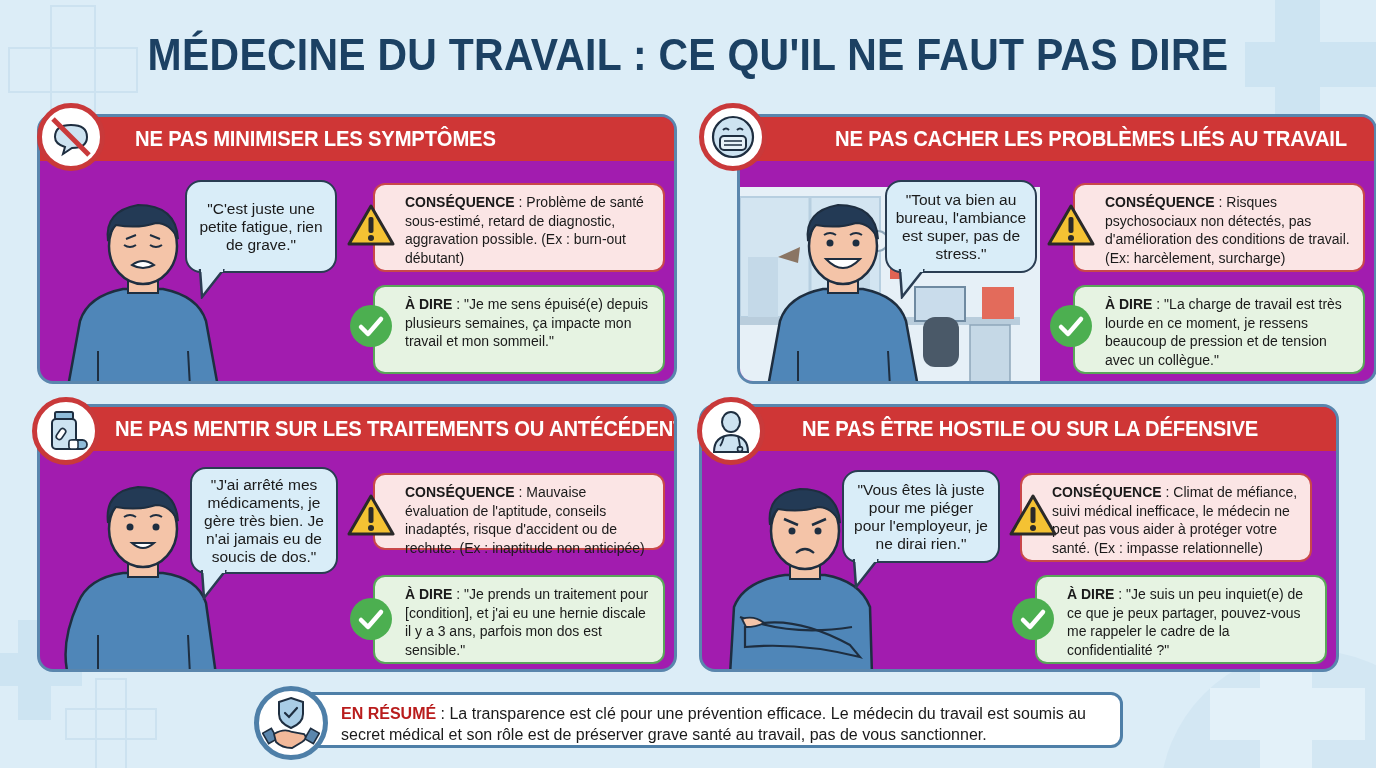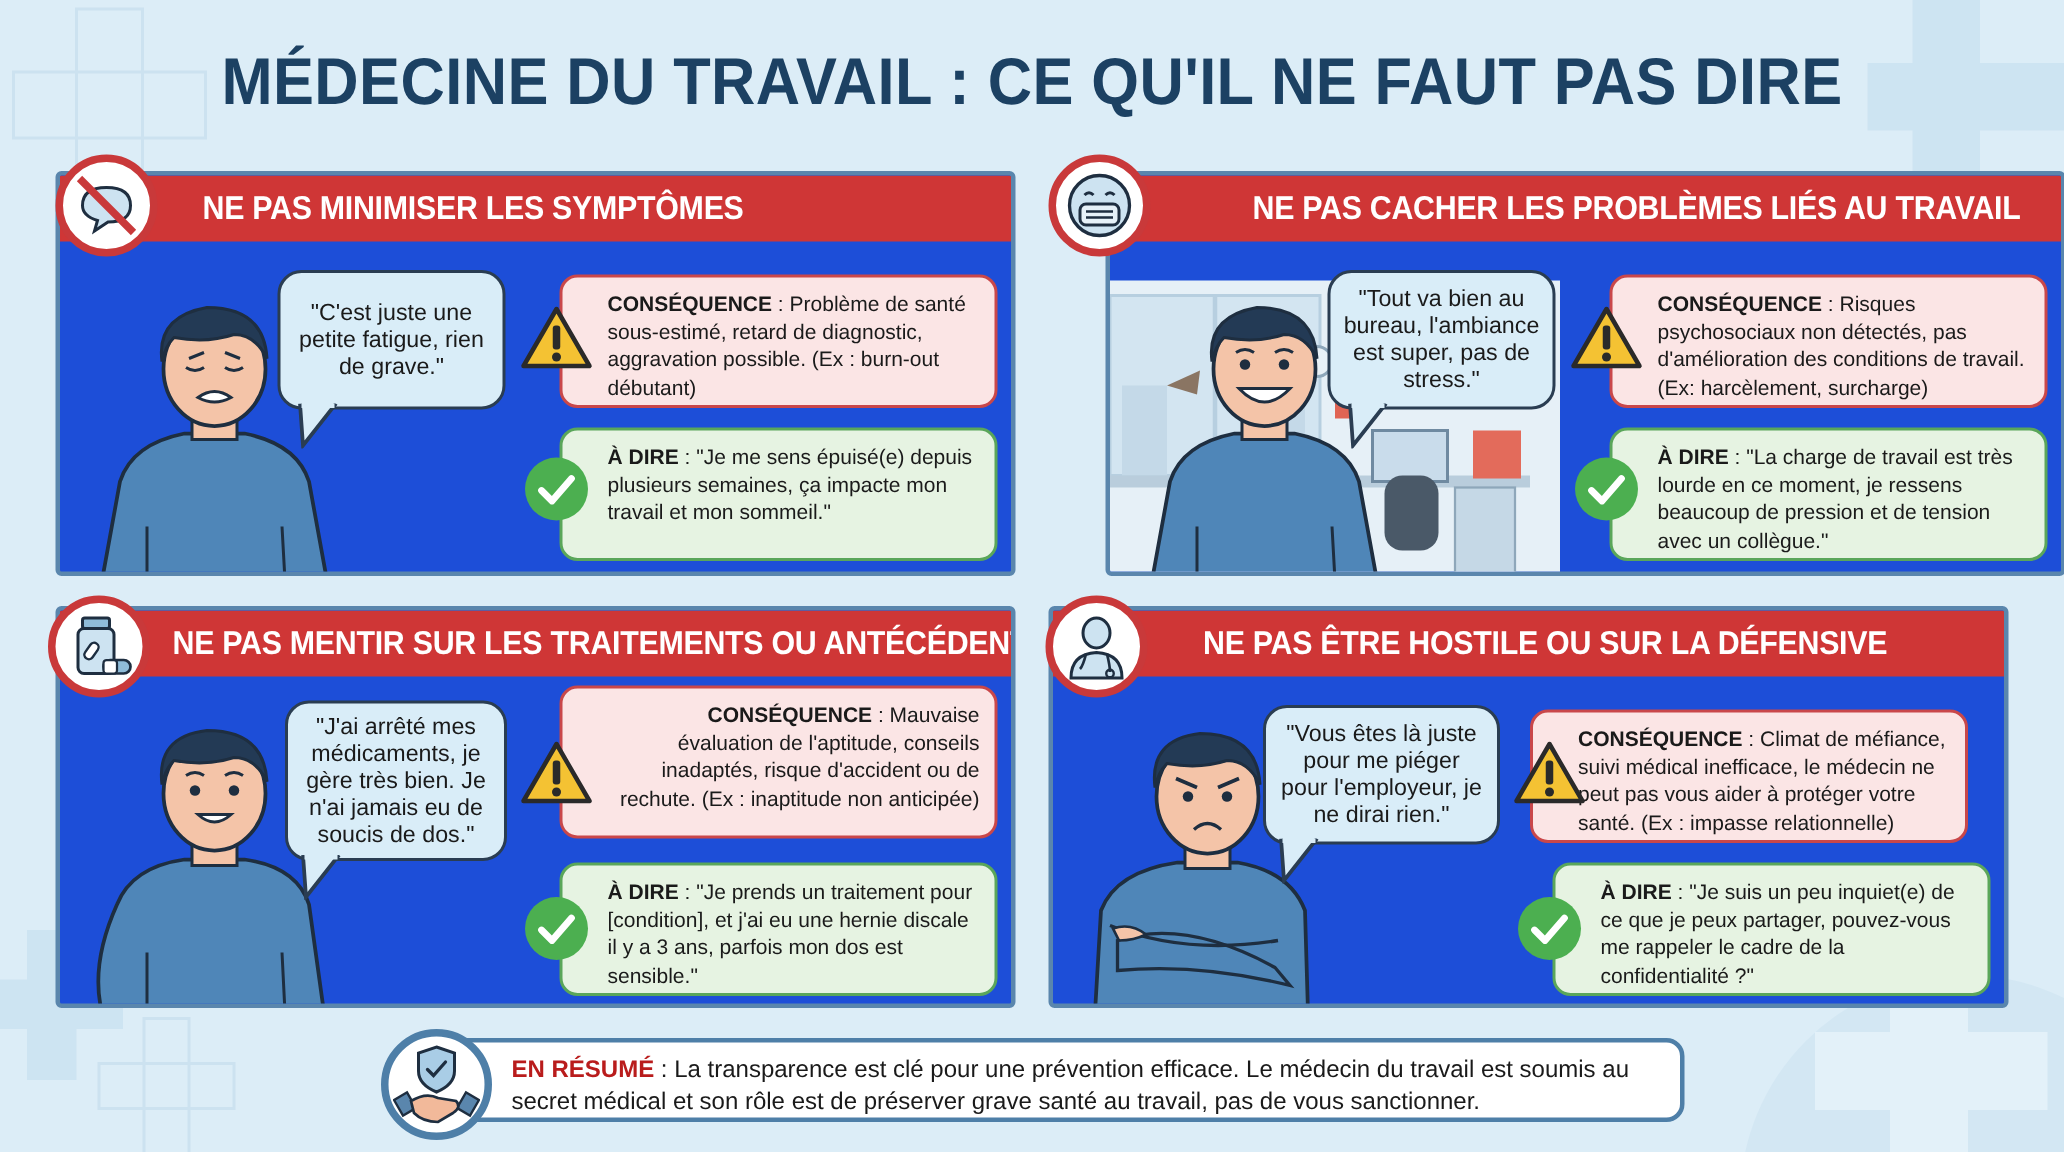--- a/index.html
+++ b/index.html
@@ -24,23 +24,23 @@
     font-size: 44px; font-weight: bold;
     color: #1c4163;
     letter-spacing: 0.3px;
     z-index: 2;
     font-family: "Liberation Sans", sans-serif;
     transform: scaleX(0.93);
   }
 
   .card {
     position: absolute;
-    background: #1d4ed8;
+    background: #a21caf;
     border: 3px solid #5a86ad;
-    border-radius: 4px;
+    border-radius: 16px;
     z-index: 2;
     overflow: hidden;
   }
   .card-header {
     position: absolute; left: 0; right: 0; top: 0; height: 44px;
     background: #cf3636;
     color: #fff;
     font-weight: bold;
     font-size: 22px;
     display: flex; align-items: center;
@@ -241,21 +241,21 @@
     <path d="M66 44 Q72 40 78 44 M92 44 Q98 40 104 44" stroke="#1e2e40" stroke-width="2" fill="none"></path>
     <path d="M74 70 Q85 80 96 70 Z" fill="#fff" stroke="#1e2e40" stroke-width="2"></path>
   </svg>
   <div class="bubble" style="left:150px;top:60px;width:148px;height:107px;">
       <span>"J'ai arrêté mes médicaments, je gère très bien. Je n'ai jamais eu de soucis de dos."</span>
     </div>
   <svg class="bubble-tail" style="left:160px;top:163px;" width="30" height="30" viewBox="0 0 30 30">
       <path d="M2 0 L4 28 L26 0" fill="#d9edf8" stroke="#2a3d52" stroke-width="2.5"></path>
       <rect x="3" y="0" width="22" height="3" fill="#d9edf8"></rect>
     </svg>
-  <div class="cons" style="left:333px;top:50px;width:292px;height:102px;text-align:right;"><b>CONSÉQUENCE</b><span> : Mauvaise évaluation de l'aptitude, conseils inadaptés, risque d'accident ou de rechute. (Ex : inaptitude non anticipée)</span></div>
+  <div class="cons" style="left:333px;top:66px;width:292px;height:77px;"><b>CONSÉQUENCE</b><span> : Mauvaise évaluation de l'aptitude, conseils inadaptés, risque d'accident ou de rechute. (Ex : inaptitude non anticipée)</span></div>
   <div class="dire" style="left:333px;top:168px;width:292px;height:89px;"><b>À DIRE</b><span> : "Je prends un traitement pour [condition], et j'ai eu une hernie discale il y a 3 ans, parfois mon dos est sensible."</span></div>
   <svg class="icon-warn" style="left:306px;top:86px;" width="50" height="44" viewBox="0 0 50 44">
       <path d="M25 3 L47 41 L3 41 Z" fill="#f4c233" stroke="#2a2a2a" stroke-width="3" stroke-linejoin="round"></path>
       <rect x="22.5" y="14" width="5" height="16" rx="2" fill="#2a2a2a"></rect>
       <circle cx="25" cy="35" r="3" fill="#2a2a2a"></circle>
     </svg>
   <svg class="icon-ok" style="left:309px;top:190px;" width="44" height="44" viewBox="0 0 44 44">
       <circle cx="22" cy="22" r="21" fill="#4caf50"></circle>
       <path d="M12 23 L19 30 L32 15" stroke="#fff" stroke-width="4.5" fill="none" stroke-linecap="round" stroke-linejoin="round"></path>
     </svg>

